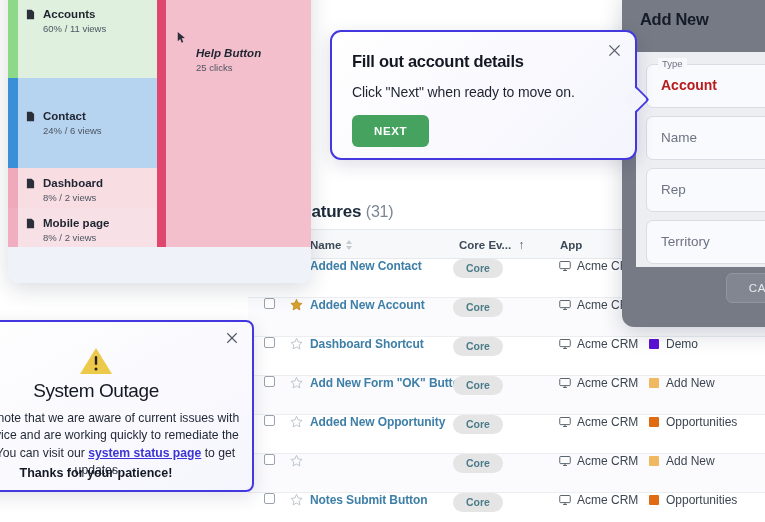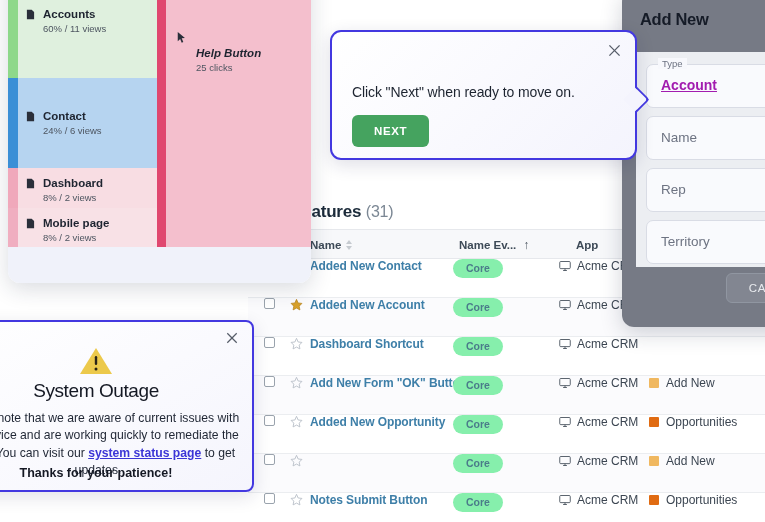--- a/index.html
+++ b/index.html
@@ -51,21 +51,21 @@
     top: 0; height: 30px;
     display: flex; align-items: center;
     font-size: 11.5px;
     font-weight: 700;
     color: #3d4a57;
     white-space: nowrap;
   }
   .th-star { left: 26px; }
   .th-name { left: 62px; }
   .th-core { left: 211px; }
-  .th-app  { left: 328px; }
+  .th-app  { left: 312px; }
 
   .sort-caret {
     display: inline-block;
     margin-left: 5px;
     position: relative;
     width: 7px; height: 12px;
     opacity: .45;
   }
   .sort-caret::before, .sort-caret::after {
     content: "";
@@ -110,21 +110,21 @@
   .name-link {
     font-size: 12px;
     font-weight: 700;
     color: #3e7fa8;
     white-space: nowrap;
     letter-spacing: -0.1px;
   }
 
   .badge-core {
     display: inline-block;
-    background: #86efac;
+    background: #e5e5e5;
     color: #4b7c8a;
     font-size: 10.5px;
     font-weight: 700;
     border-radius: 11px;
     padding: 4px 13px;
     line-height: 1;
   }
 
   .app-cell { display: flex; align-items: center; gap: 6px; }
   .monitor-icon { display: block; }
@@ -260,21 +260,21 @@
     background: rgba(250,250,253,.95);
     border: 1px solid #d9dce5;
     border-radius: 7px;
   }
   .an-field .ph {
     position: absolute; left: 14px; top: 13px;
     font-size: 13.5px; color: #6d7382;
   }
   .an-field .val {
     position: absolute; left: 14px; top: 12px;
-    font-size: 14px; color: #a21caf; font-weight: 700; text-decoration: underline;
+    font-size: 14px; color: #b91c1c; font-weight: 700;
   }
   .an-field .legend {
     position: absolute; left: 11px; top: -7px;
     background: #f7f8fc;
     padding: 0 4px;
     font-size: 9.5px; color: #6d7382;
   }
   .an-cancel {
     position: absolute; left: 104px; top: 283px;
     width: 96px; height: 30px;
@@ -336,21 +336,21 @@
       <div class="th th-star">
         <svg width="13" height="13" viewBox="0 0 24 24" fill="none" stroke="#5a636d" stroke-width="1.7" stroke-linejoin="round">
           <polygon points="12,2.5 15,9.2 22,10 17,15 18.3,22 12,18.6 5.7,22 7,15 2,10 9,9.2"></polygon>
         </svg>
       </div>
       <div class="th th-name">
         <span>Name</span>
         <span class="sort-caret"></span>
       </div>
       <div class="th th-core">
-        <span>Name Ev...</span>
+        <span>Core Ev...</span>
         <span class="sort-arrow">↑</span>
       </div>
       <div class="th th-app">
         <span>App</span>
       </div>
     </div>
 
     <div class="rows" id="rows-container">
         <div class="row">
           <div class="cell c-star">
@@ -417,20 +417,26 @@
             <span class="badge-core">Core</span>
           </div>
           <div class="cell c-app">
             <span class="app-cell">
               <svg class="monitor-icon" width="12" height="12" viewBox="0 0 16 16" fill="none" stroke="#4a545f" stroke-width="1.2">
                 <rect x="1" y="2" width="14" height="9.5" rx="1.3"></rect>
                 <line x1="5.5" y1="14" x2="10.5" y2="14"></line>
                 <line x1="8" y1="11.5" x2="8" y2="14"></line>
               </svg>
               <span class="app-name">Acme CRM</span>
+            </span>
+          </div>
+          <div class="cell c-area">
+            <span class="area-cell">
+              <span class="area-swatch" style="background: rgb(91, 16, 214);"></span>
+              <span class="area-name">Demo</span>
             </span>
           </div>
         </div>
         <div class="row">
           <div class="cell c-check">
             <span class="checkbox"></span>
           </div>
           <div class="cell c-star">
             <svg width="13" height="13" viewBox="0 0 24 24" fill="none" stroke="#b9c0c8" stroke-width="1.7" stroke-linejoin="round">
               <polygon points="12,2.5 15,9.2 22,10 17,15 18.3,22 12,18.6 5.7,22 7,15 2,10 9,9.2"></polygon>
@@ -645,20 +651,21 @@
     <div class="an-cancel">CANCEL</div>
   </div>
 
   <div id="coachmark">
     <div class="cm-close">
       <svg width="13" height="13" viewBox="0 0 14 14" stroke="#555c68" stroke-width="1.4">
         <line x1="1.5" y1="1.5" x2="12.5" y2="12.5"></line>
           <line x1="12.5" y1="1.5" x2="1.5" y2="12.5"></line>
       </svg>
     </div>
+    <div class="cm-title">Fill out account details</div>
     <div class="cm-body">Click "Next" when ready to move on.</div>
     <button class="cm-next">NEXT</button>
   </div>
 
   <div id="outage-dialog">
     <div class="od-close">
       <svg width="12" height="12" viewBox="0 0 14 14" stroke="#555c68" stroke-width="1.4">
         <line x1="1.5" y1="1.5" x2="12.5" y2="12.5"></line>
           <line x1="12.5" y1="1.5" x2="1.5" y2="12.5"></line>
       </svg>

